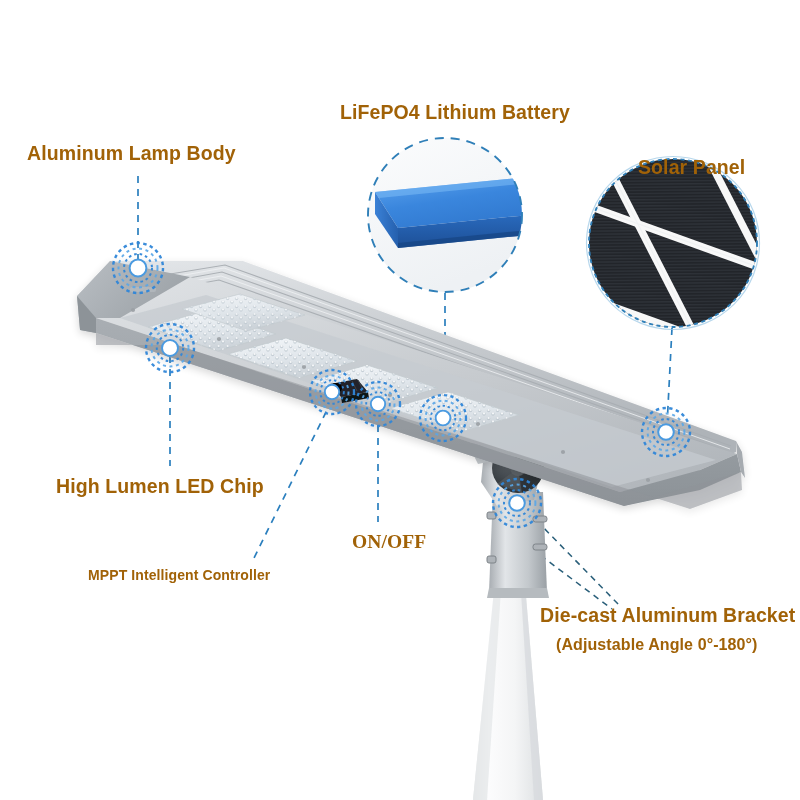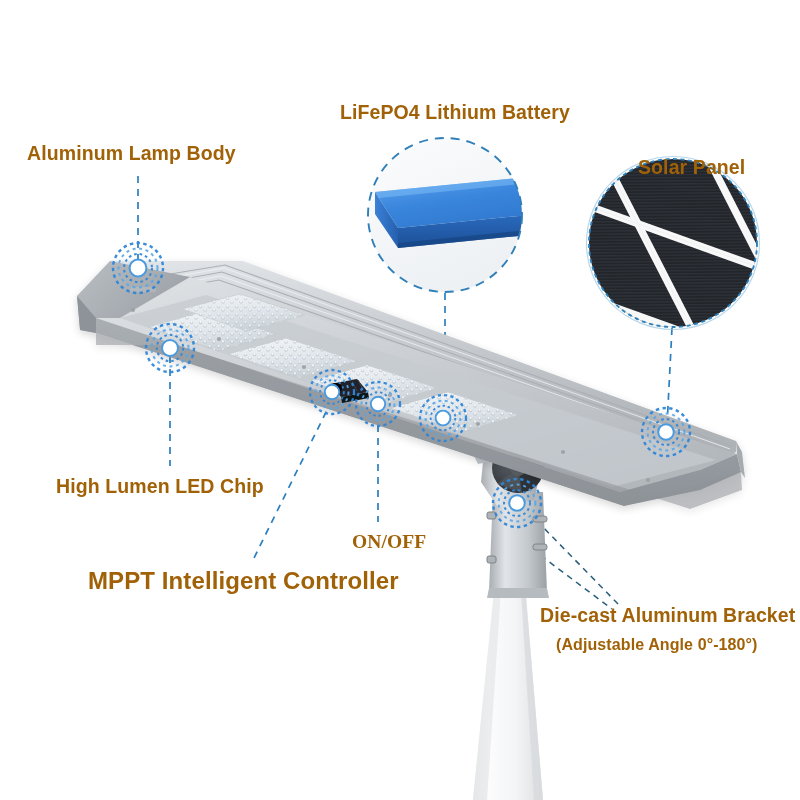--- a/index.html
+++ b/index.html
@@ -18,21 +18,21 @@
     font-weight:bold;
     white-space:nowrap;
     letter-spacing:.1px;
     line-height:1.18;
     -webkit-font-smoothing:antialiased;
   }
   .lbl-alum      {left:27px;  top:142px; font-size:19.5px;}
   .lbl-battery   {left:340px; top:101px; font-size:19.5px;}
   .lbl-solar     {left:615px; top:156px; font-size:19.5px;margin-left:23px;}
   .lbl-led       {left:56px;  top:475px; font-size:19.5px;}
-  .lbl-mppt      {left:88px;  top:567px; font-size:24px;}
+  .lbl-mppt      {left:88px;  top:567px; font-size:14px;}
   .lbl-onoff     {left:352px; top:530px; font-size:19.5px;font-family:Liberation Serif, serif;}
   .lbl-bracket   {left:540px; top:604px; font-size:19.5px;}
   .lbl-bracket-sub{left:556px; top:636px; font-size:16px; font-weight:bold;}
 </style>
 </head>
 <body>
 
 <div id="stage">
 
   <svg id="svgroot" viewBox="0 0 800 800">

